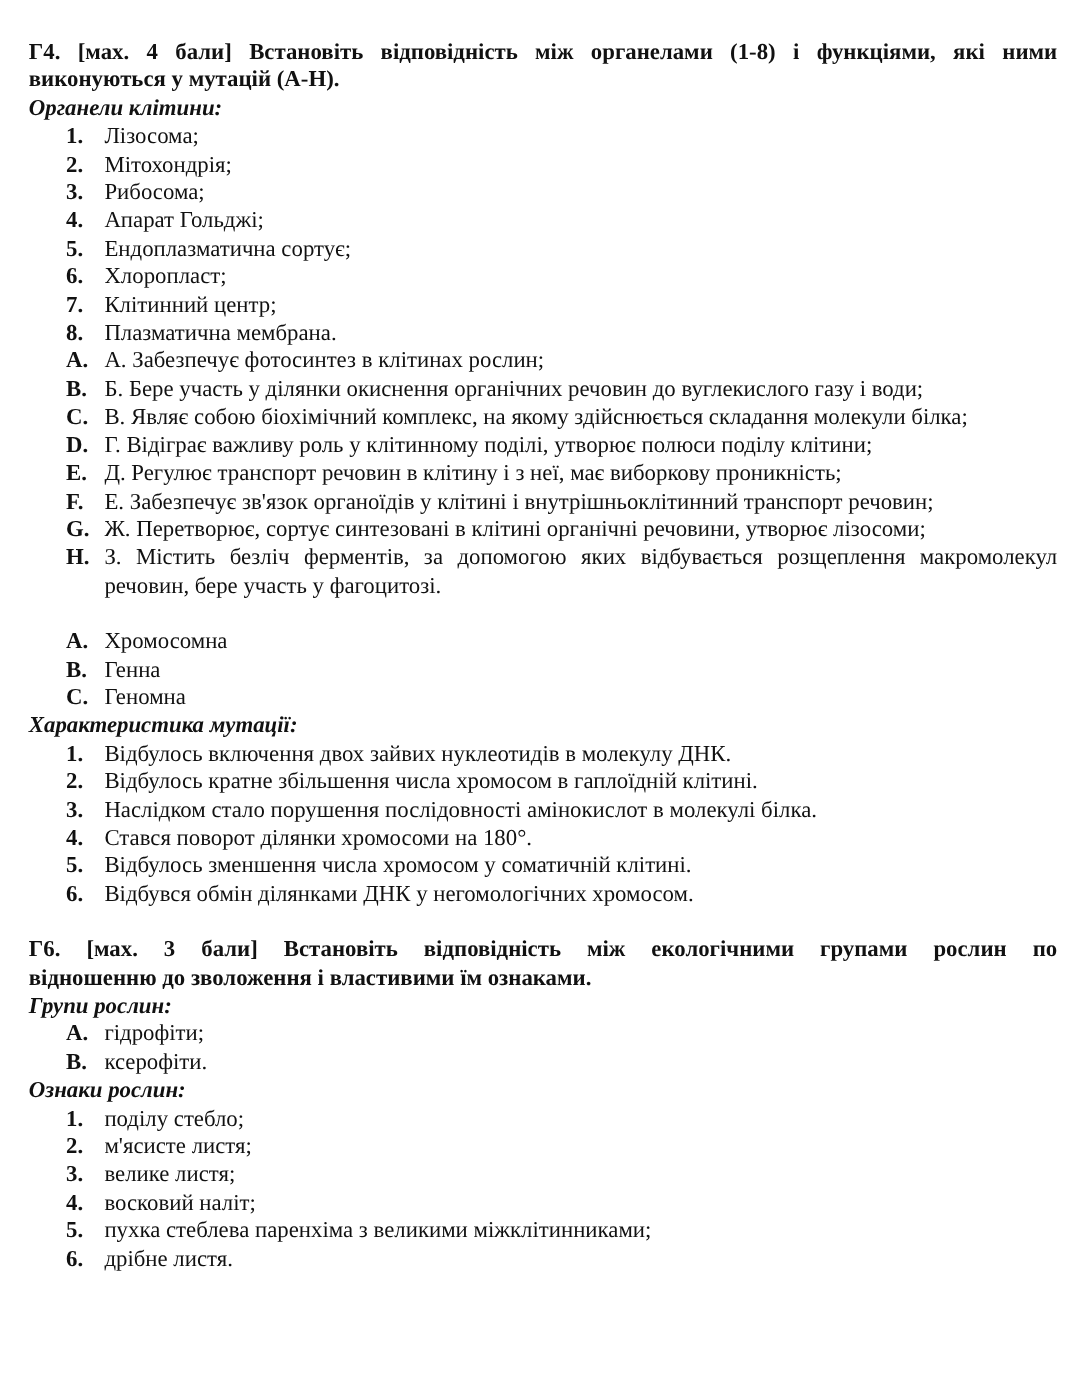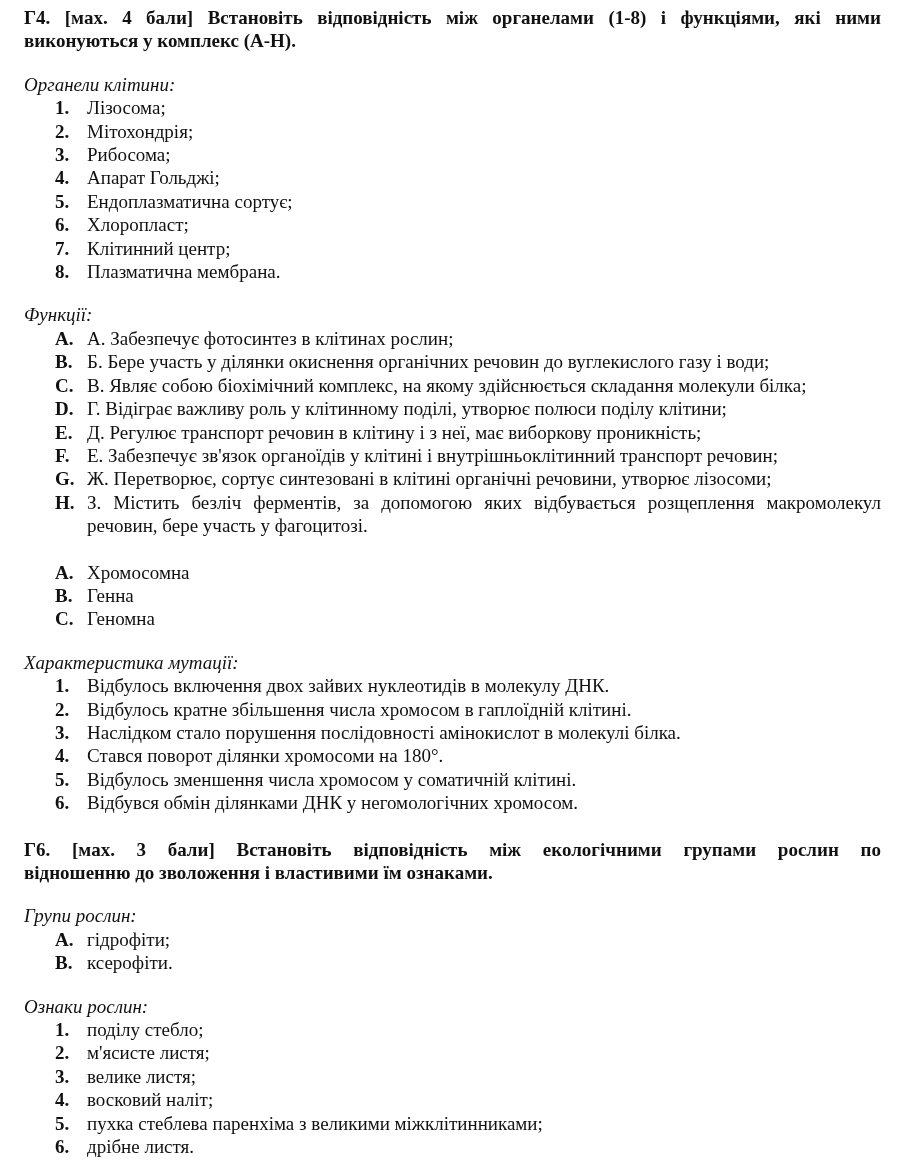--- a/index.html
+++ b/index.html
@@ -3,44 +3,44 @@
 <meta charset="utf-8">
 <style>
   html, body { margin: 0; padding: 0; background: #ffffff; }
   body {
     width: 900px; height: 1161px; overflow: hidden;
     font-family: "Liberation Serif", "DejaVu Serif", serif;
     color: #111111;
     font-size: 19px;
     line-height: 23.4px;
   }
-  .page { padding: 6px 19px 0 24px; }
+  .page { padding: 32px 19px 0 24px; }
   .task { margin-bottom: 23px; }
   .task-head {
     font-weight: bold;
     text-align: justify;
     text-align-last: left;
   }
   .task-head .line1 { display: block; text-align: justify; text-align-last: justify; }
-  .section-label { font-weight: normal; font-style: italic; margin-top: 20px; }
+  .section-label { font-weight: bold; font-style: italic; }
   ol.items { list-style: none; margin: 0; padding: 0 0 0 31px; }
   ol.items li { display: flex; align-items: flex-start; }
   .num { font-weight: bold; width: 32px; flex: 0 0 32px; }
   .txt { flex: 1; }
   .txt.justify { text-align: justify; text-align-last: left; }
 </style>
 </head>
 <body>
 
 <div class="page">
 
   <div class="task">
     <div class="task-head">
       <span class="line1">Г4. [мах. 4 бали] Встановіть відповідність між органелами (1-8) і функціями, які ними</span>
-      <span>виконуються у комплекс (А-Н).</span>
+      <span>виконуються у мутацій (А-Н).</span>
     </div>
     <div class="section-label">Органели клітини:</div>
     <ol class="items">
       <li>
           <span class="num">1.</span>
           <span class="txt">Лізосома;</span>
         </li>
       <li>
           <span class="num">2.</span>
           <span class="txt">Мітохондрія;</span>
@@ -63,21 +63,20 @@
         </li>
       <li>
           <span class="num">7.</span>
           <span class="txt">Клітинний центр;</span>
         </li>
       <li>
           <span class="num">8.</span>
           <span class="txt">Плазматична мембрана.</span>
         </li>
     </ol>
-    <div class="section-label">Функції:</div>
     <ol class="items">
       <li>
           <span class="num">A.</span>
           <span class="txt">А. Забезпечує фотосинтез в клітинах рослин;</span>
         </li>
       <li>
           <span class="num">B.</span>
           <span class="txt">Б. Бере участь у ділянки окиснення органічних речовин до вуглекислого газу і води;</span>
         </li>
       <li>

